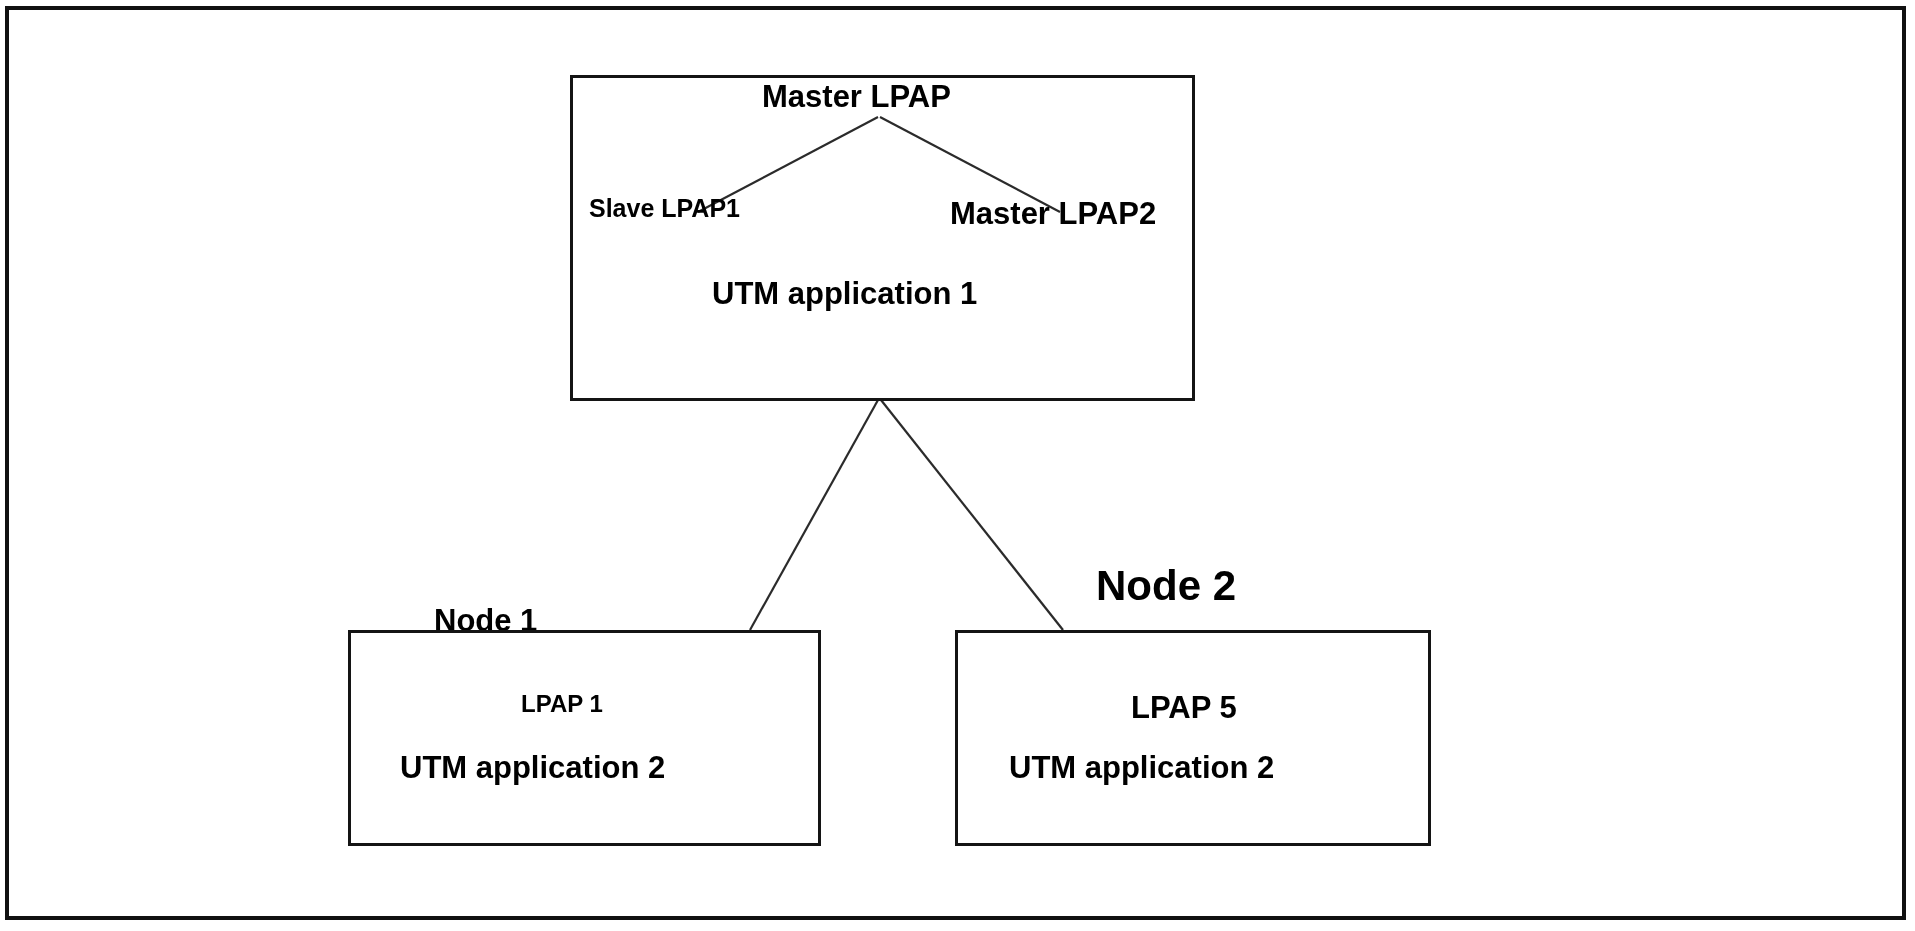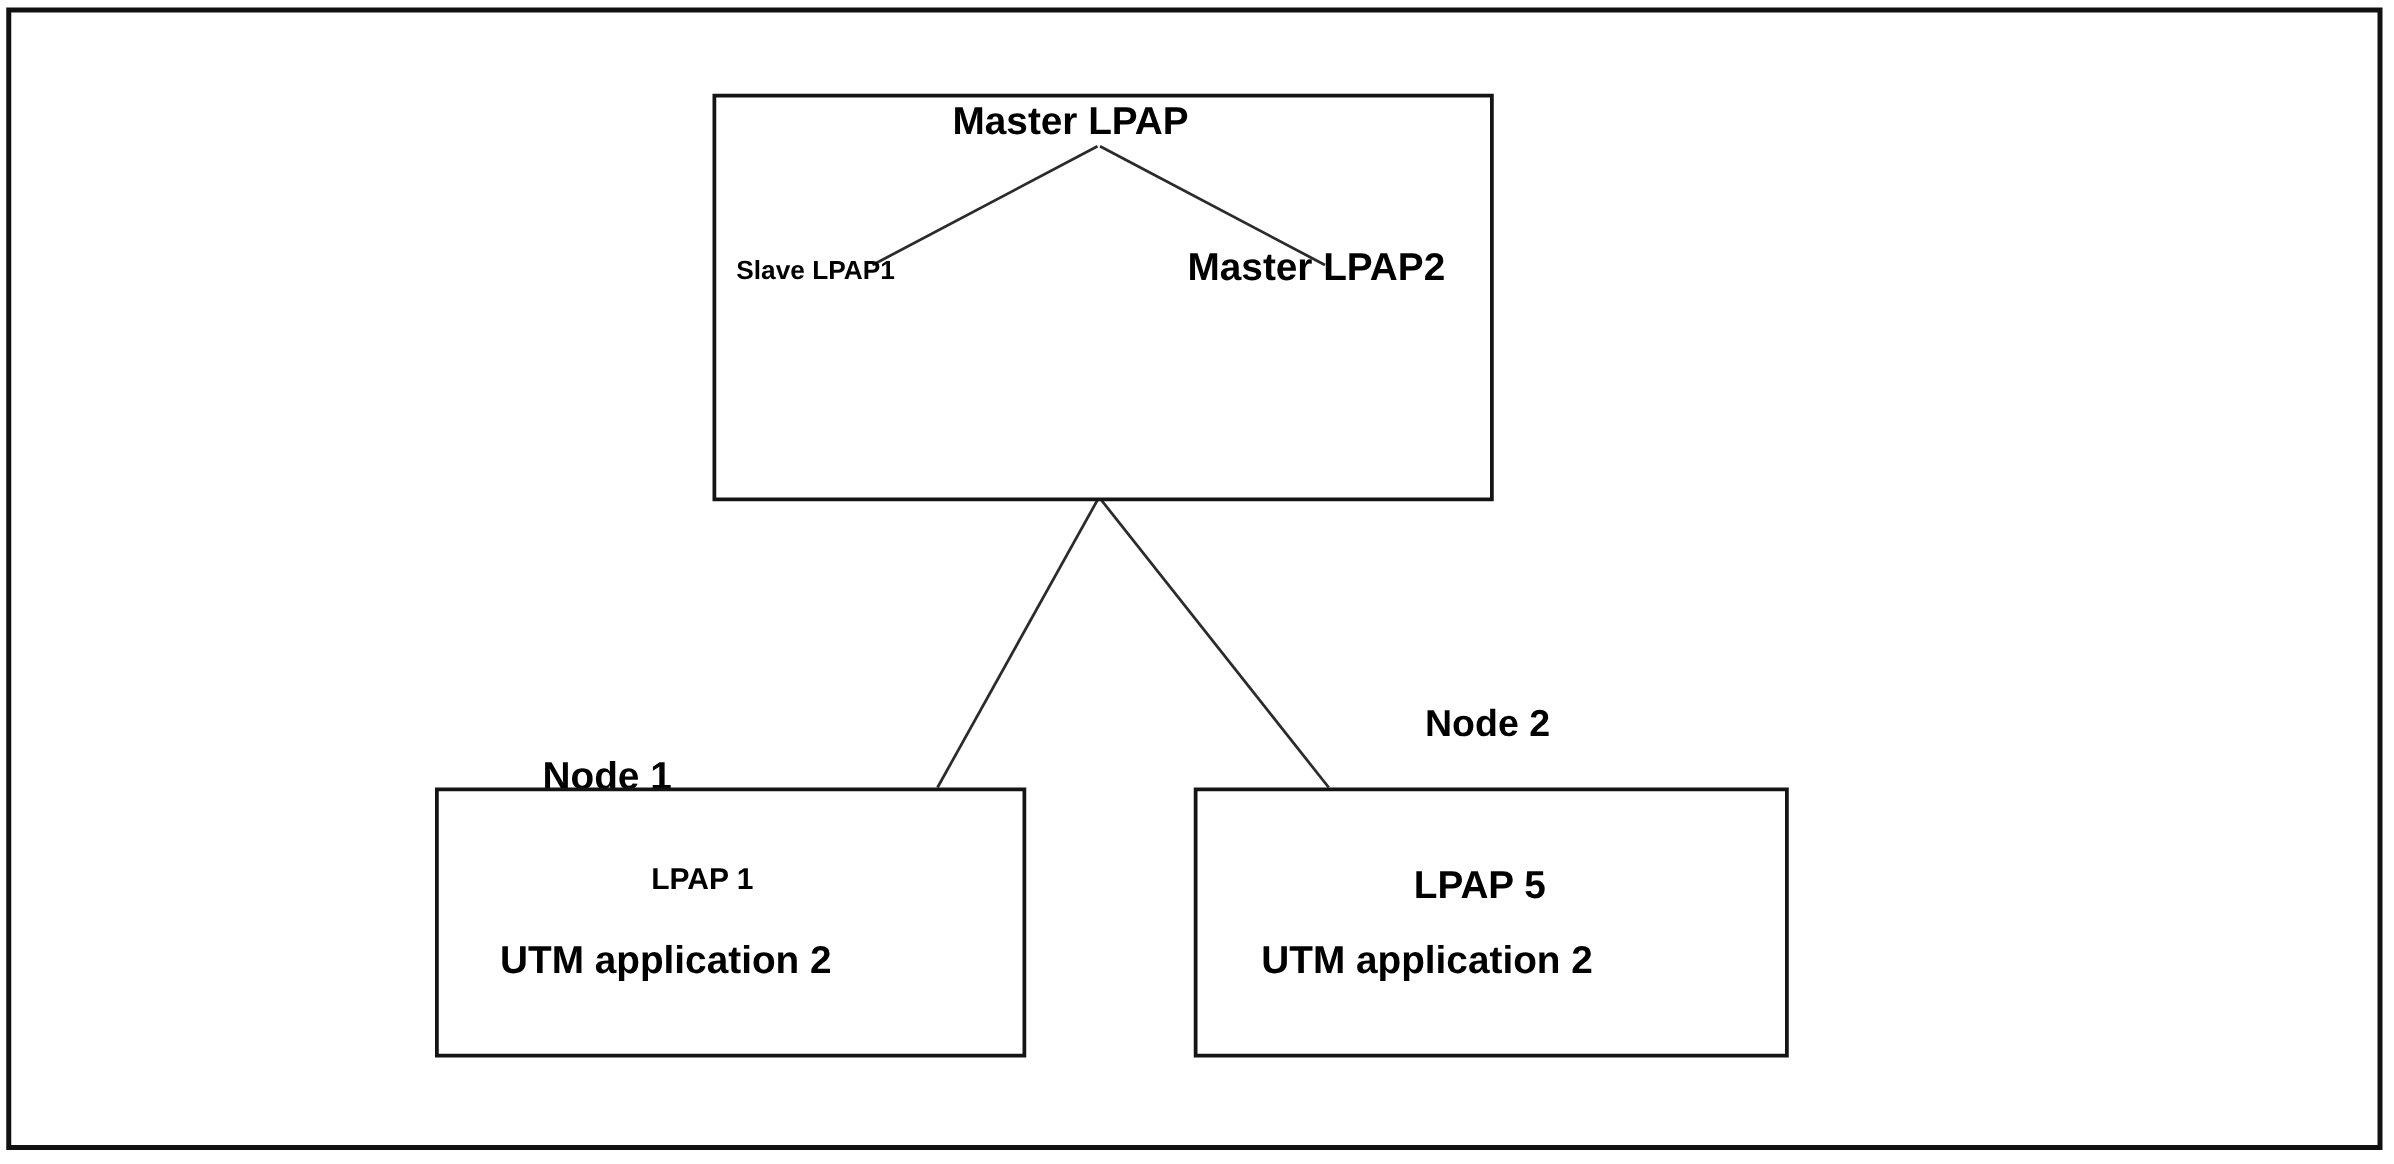--- a/index.html
+++ b/index.html
@@ -73,43 +73,43 @@
     letter-spacing: 0px;
   }
 
   #lbl-master-lpap {
     left: 762px;
     top: 81px;
     font-size: 31px;
   }
   #lbl-slave-lpap1 {
     left: 589px;
-    top: 206px;
-    font-size: 21px;
+    top: 196px;
+    font-size: 25px;
   }
   #lbl-slave-lpap2 {
     left: 950px;
     top: 198px;
     font-size: 31px;
   }
   #lbl-utm-app-1 {
     left: 712px;
     top: 278px;
     font-size: 31px;
   }
   #lbl-node-1 {
     left: 434px;
     top: 565px;
     font-size: 31px;
     margin-top: 40px;
   }
   #lbl-node-2 {
-    left: 1140px;
+    left: 1096px;
     top: 565px;
-    font-size: 30px;
+    font-size: 42px;
   }
   #lbl-lpap-1 {
     left: 521px;
     top: 692px;
     font-size: 24px;
   }
   #lbl-lpap1-utm-app-2 {
     left: 400px;
     top: 752px;
     font-size: 31px;
@@ -144,20 +144,21 @@
   </svg>
 
   <div class="node-box" id="box-top"></div>
 
   <div class="label" id="lbl-master-lpap">Master LPAP</div>
 
   <div class="label" id="lbl-slave-lpap1">Slave LPAP1</div>
 
   <div class="label" id="lbl-slave-lpap2">Master LPAP2</div>
 
+  <div class="label" id="lbl-utm-app-1">UTM application 1</div>
 
   <div class="label" id="lbl-node-1">Node 1</div>
 
   <div class="node-box" id="box-node1"></div>
 
   <div class="label" id="lbl-lpap-1">LPAP 1</div>
 
   <div class="label" id="lbl-lpap1-utm-app-2">UTM application 2</div>
 
   <div class="label" id="lbl-node-2">Node 2</div>

